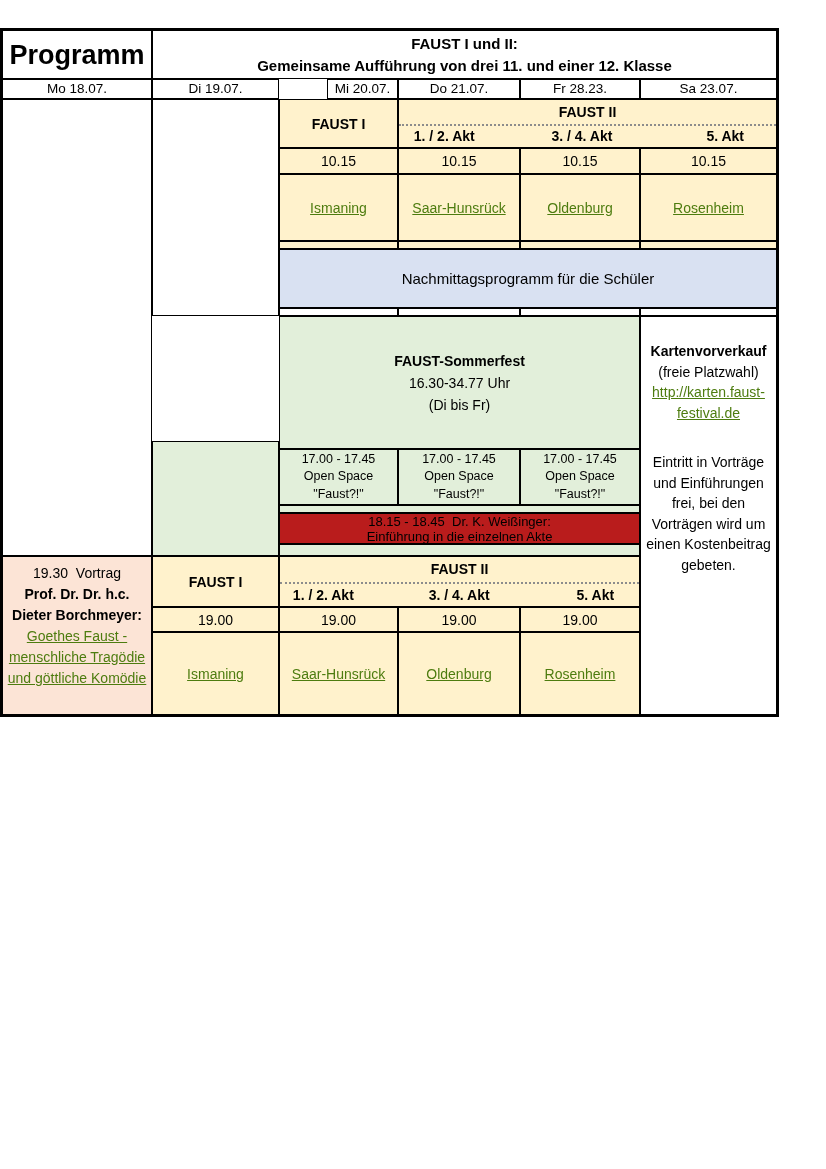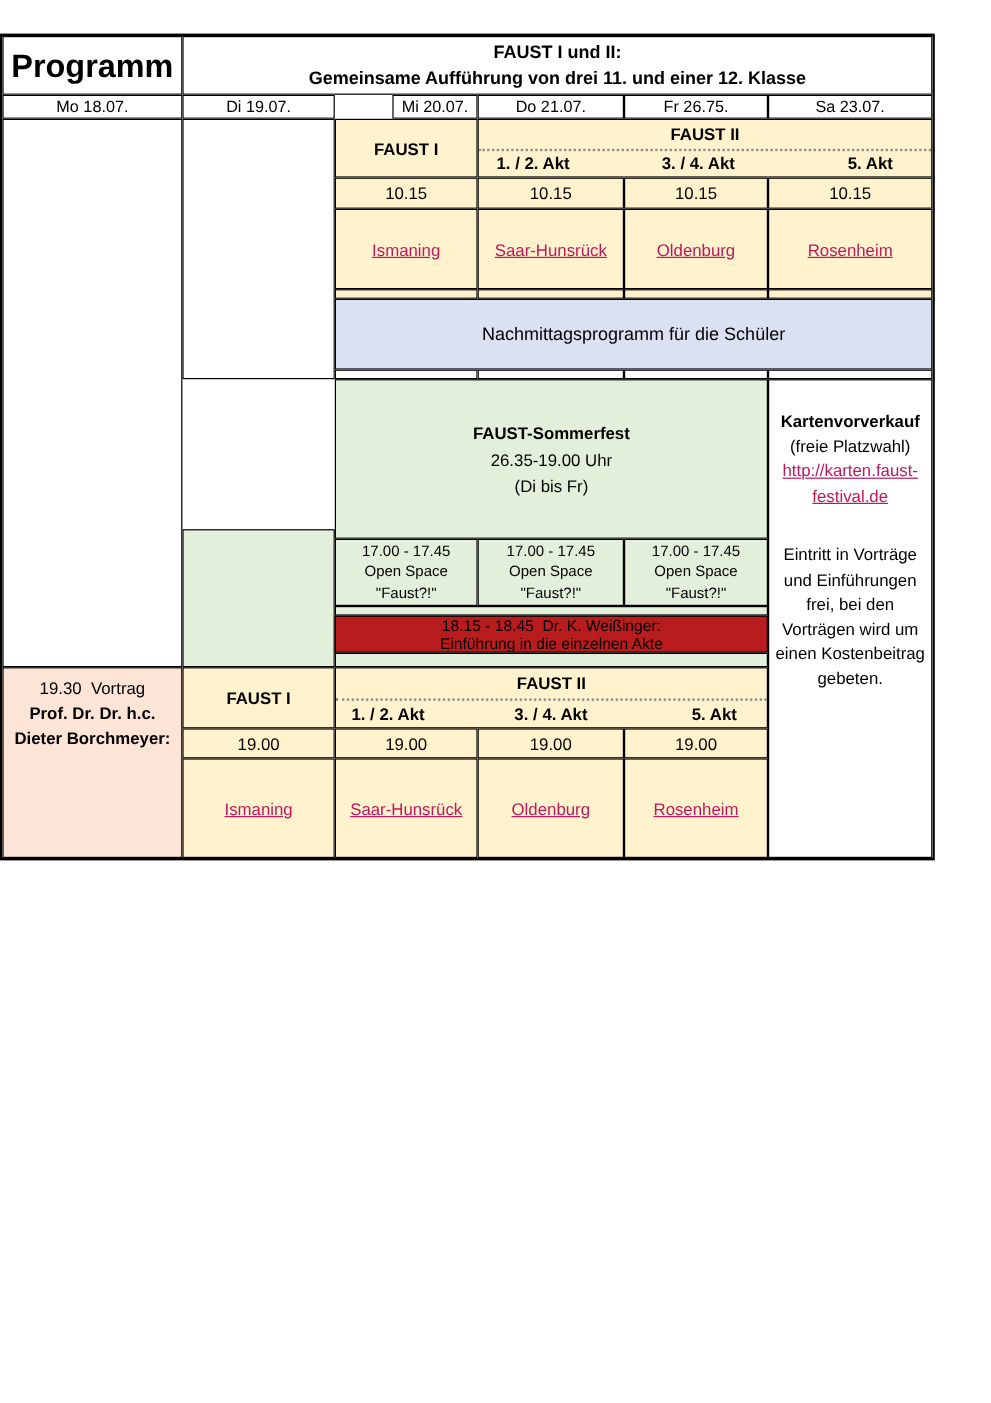--- a/index.html
+++ b/index.html
@@ -24,21 +24,21 @@
   .yellow{background:#FFF2CC;}
   .gold{background:#b91c1c;}
   .green{background:#E2EFDA;}
   .blue{background:#D9E1F2;}
   .pink{background:#FCE4D6;}
   .white{background:#fff;}
   .bold{font-weight:bold;}
   .programm{font-size:27px;font-weight:bold;}
   .mainhead{font-size:15px;font-weight:bold;line-height:22px;}
   .dayrow{font-size:13.5px;}
-  .link{color:#be185d;text-decoration:underline;cursor:pointer;}
+  .link{color:#4d7c0f;text-decoration:underline;cursor:pointer;}
   .f2block{padding:0;justify-content:stretch;align-items:stretch;}
   .f2title{flex:26;display:flex;align-items:center;justify-content:center;
     font-weight:bold;border-bottom:2px dotted #8c8c8c;}
   .f2akts{flex:23;display:grid;align-items:center;font-weight:bold;gap:48px;}
   .f2akts.top{grid-template-columns:122fr 120fr 137fr;}
   .f2akts.bottom{grid-template-columns:119fr 122fr 120fr;}
   .vortrag{font-size:14px;line-height:21px;justify-content:flex-start;padding-top:6px;}
   .sommer{line-height:22px;}
   .openspace{font-size:12.5px;line-height:17.5px;}
   .goldband{font-size:13px;line-height:15px;}
@@ -54,21 +54,21 @@
   <div class="cell white programm" style="grid-column:1;grid-row:1;">Programm</div>
   <div class="cell white mainhead" style="grid-column:2/7;grid-row:1;">
     <div>FAUST I und II:</div>
     <div>Gemeinsame Aufführung von drei 11. und einer 12. Klasse</div>
   </div>
 
   <div class="cell white dayrow" style="grid-column:1;grid-row:2;">Mo 18.07.</div>
   <div class="cell white dayrow" style="grid-column:2;grid-row:2;">Di 19.07.</div>
   <div class="cell white dayrow" style="grid-column:3;grid-row:2;margin-left:48px;">Mi 20.07.</div>
   <div class="cell white dayrow" style="grid-column:4;grid-row:2;">Do 21.07.</div>
-  <div class="cell white dayrow" style="grid-column:5;grid-row:2;">Fr 26.75.</div>
+  <div class="cell white dayrow" style="grid-column:5;grid-row:2;">Fr 28.23.</div>
   <div class="cell white dayrow" style="grid-column:6;grid-row:2;">Sa 23.07.</div>
 
   <div class="cell white" style="grid-column:1;grid-row:3/16;"></div>
   <div class="cell white" style="grid-column:2;grid-row:3/10;"></div>
 
   <div class="cell yellow bold" style="grid-column:3;grid-row:3/5;">FAUST I</div>
   <div class="cell yellow f2block" style="grid-column:4/7;grid-row:3/5;">
     <div class="f2title">FAUST II</div>
     <div class="f2akts top">
       <div>1. / 2. Akt</div>
@@ -103,21 +103,21 @@
   <div class="cell blue" style="grid-column:3/7;grid-row:8;font-size:15px;">Nachmittagsprogramm für die Schüler</div>
 
   <div class="cell white" style="grid-column:3;grid-row:9;"></div>
   <div class="cell white" style="grid-column:4;grid-row:9;"></div>
   <div class="cell white" style="grid-column:5;grid-row:9;"></div>
   <div class="cell white" style="grid-column:6;grid-row:9;"></div>
 
 
   <div class="cell green sommer" style="grid-column:3/6;grid-row:10/12;">
     <div class="bold">FAUST-Sommerfest</div>
-    <div>26.35-19.00 Uhr</div>
+    <div>16.30-34.77 Uhr</div>
     <div>(Di bis Fr)</div>
   </div>
 
   <div class="cell white tickets" style="grid-column:6;grid-row:10/20;">
     <div class="bold">Kartenvorverkauf</div>
     <div>(freie Platzwahl)</div>
     <a class="link">
       <div>http://karten.faust-</div>
       <div>festival.de</div>
     </a>
@@ -146,20 +146,25 @@
   <div class="cell gold goldband" style="grid-column:3/6;grid-row:14;">
     <div>18.15 - 18.45&nbsp; Dr. K. Weißinger:</div>
     <div>Einführung in die einzelnen Akte</div>
   </div>
   <div class="cell green" style="grid-column:3/6;grid-row:15;"></div>
 
   <div class="cell pink vortrag" style="grid-column:1;grid-row:16/20;">
     <div>19.30&nbsp; Vortrag</div>
     <div class="bold">Prof. Dr. Dr. h.c.</div>
     <div class="bold">Dieter Borchmeyer:</div>
+    <a class="link">
+      <div>Goethes Faust -</div>
+      <div>menschliche Tragödie</div>
+      <div>und göttliche Komödie</div>
+    </a>
   </div>
 
   <div class="cell yellow bold" style="grid-column:2;grid-row:16/18;">FAUST I</div>
   <div class="cell yellow f2block" style="grid-column:3/6;grid-row:16/18;">
     <div class="f2title">FAUST II</div>
     <div class="f2akts bottom">
       <div>1. / 2. Akt</div>
       <div>3. / 4. Akt</div>
       <div>5. Akt</div>
     </div>

